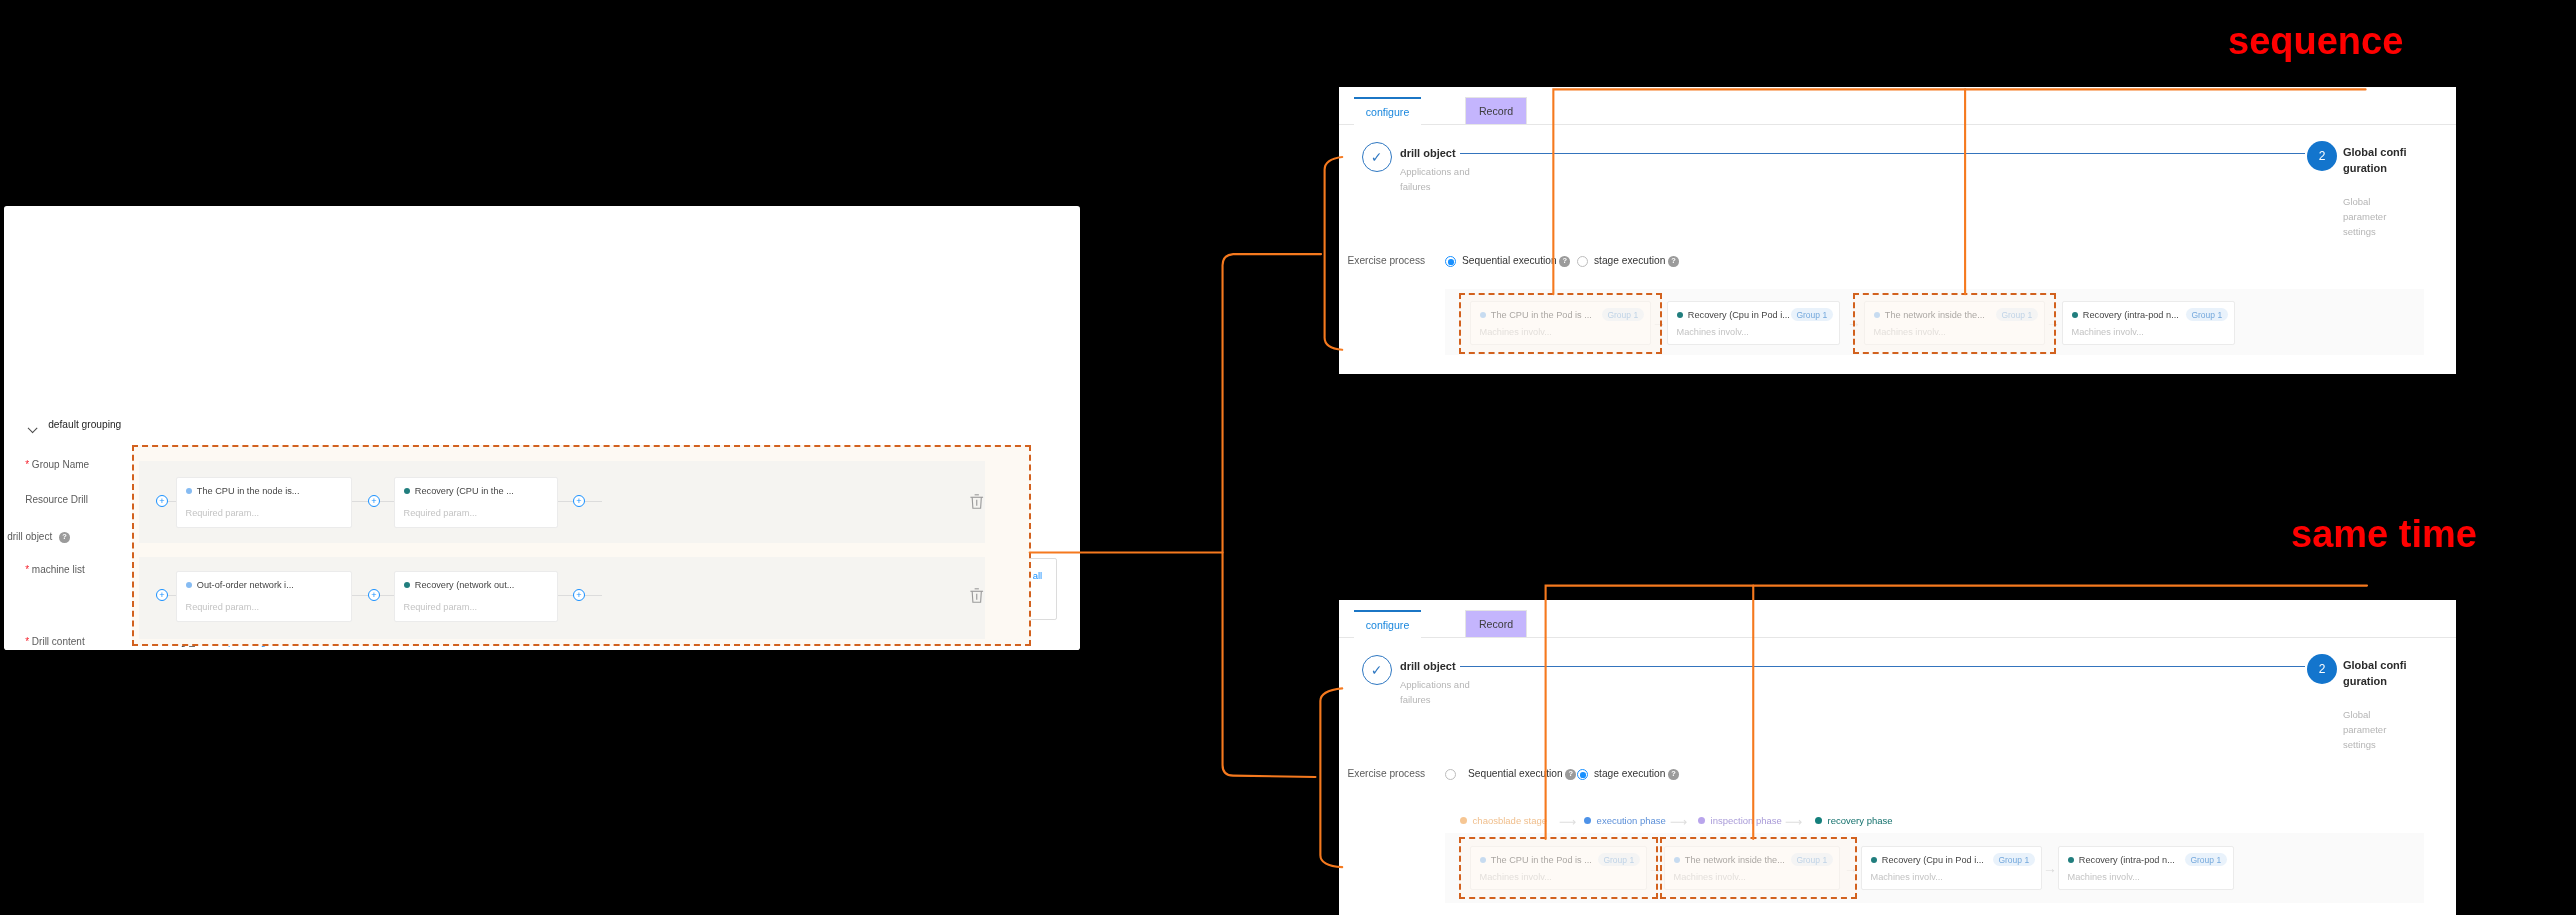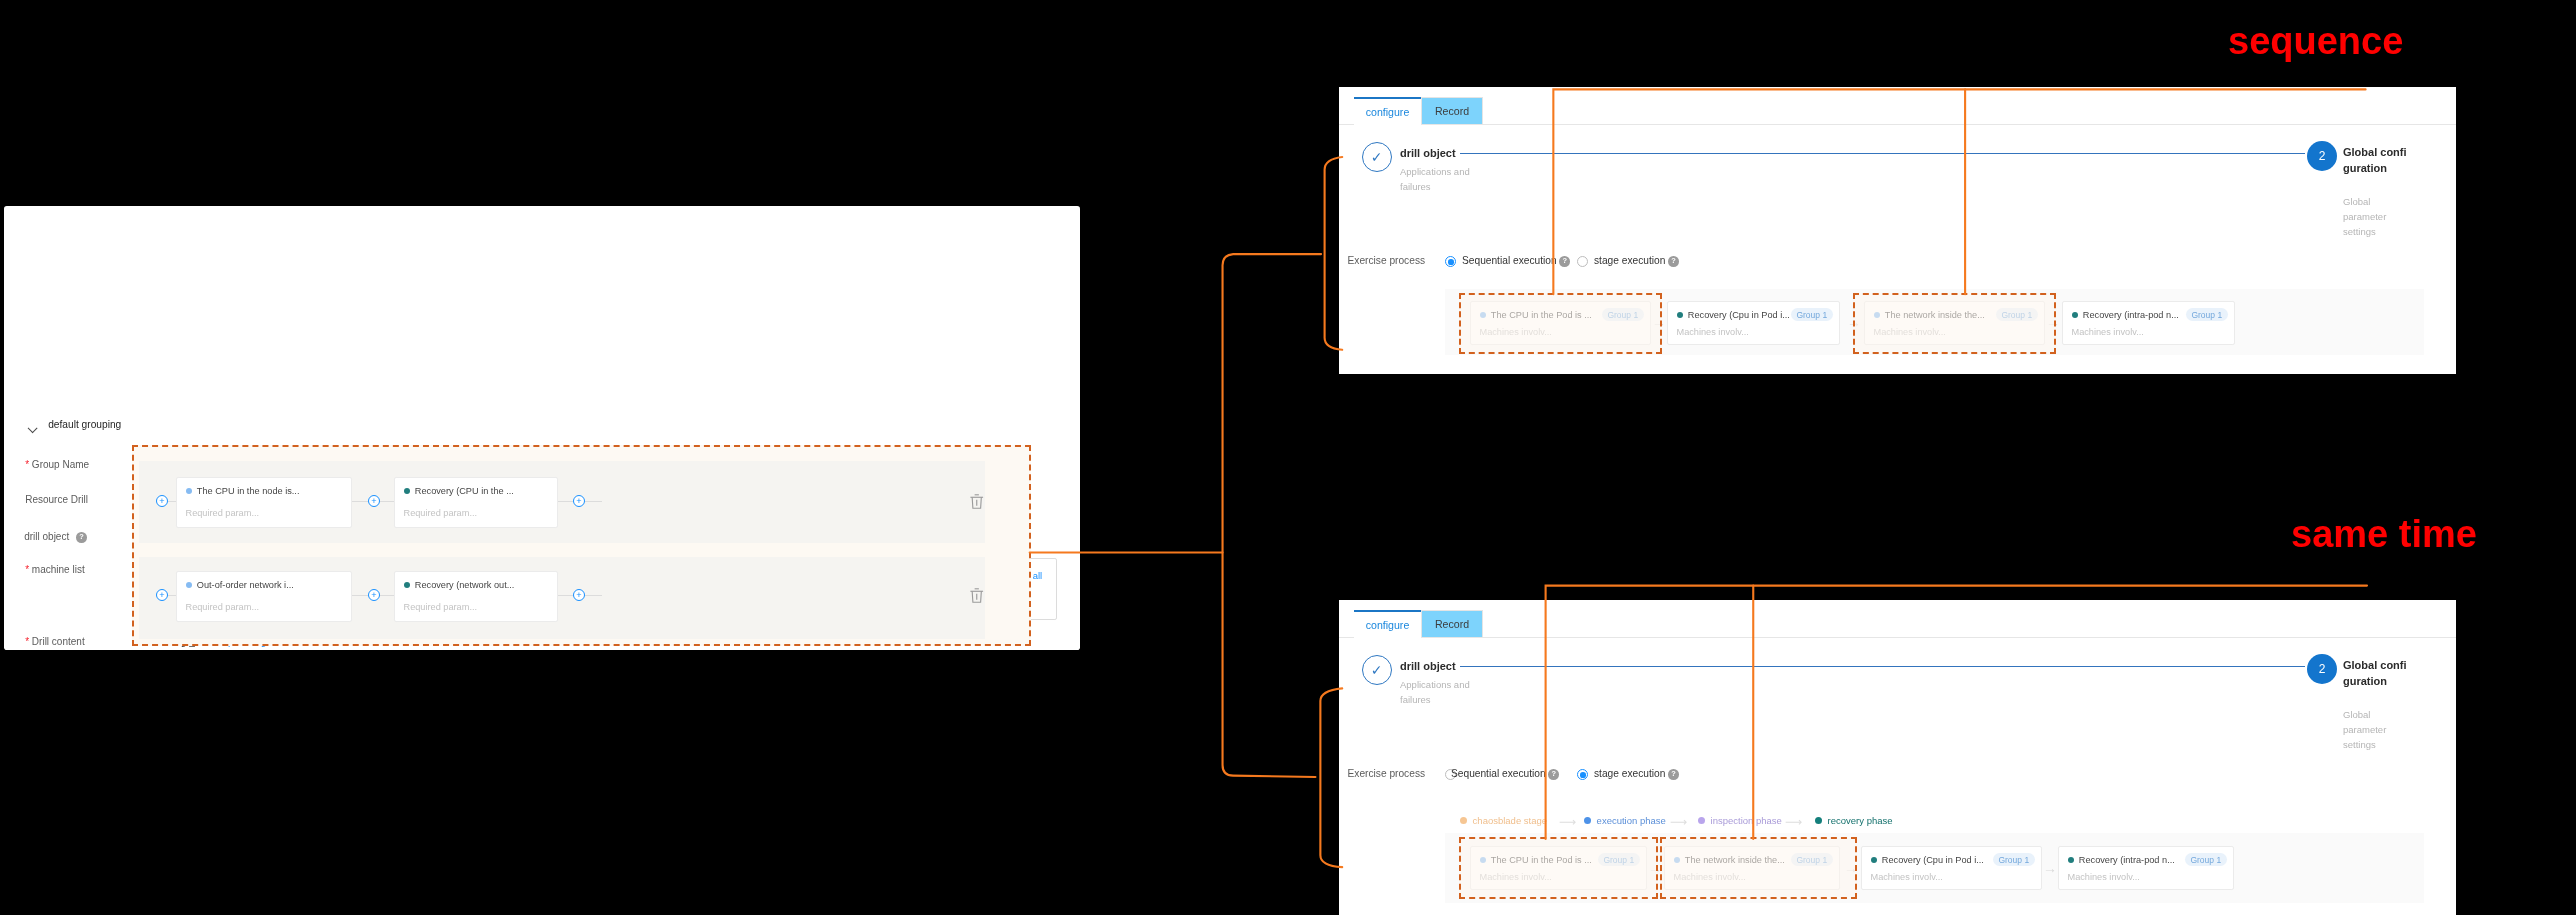--- a/index.html
+++ b/index.html
@@ -27,21 +27,21 @@
            display:flex;align-items:center;gap:5px;}
   .card .s{position:absolute;left:8.5px;font-size:9.2px;color:#c3c3c3;white-space:nowrap;}
   .dot{width:6.3px;height:6.3px;border-radius:50%;display:inline-block;flex:0 0 auto;}
   .dot.b{background:#86bbf2;}.dot.g{background:#217e7e;}
   .badge{position:absolute;right:6.3px;top:6.3px;background:#e9f2fb;color:#74a8dc;font-size:8.5px;
          padding:1.4px 5.6px;border-radius:7px;white-space:nowrap;}
   .dashedbox{position:absolute;border:2.1px dashed #d2611e;box-sizing:border-box;}
   
   .tab{position:absolute;top:10px;height:28px;box-sizing:border-box;text-align:center;font-size:10.6px;line-height:27px;}
   .tab.active{background:#fff;border-top:2.1px solid #1b76c5;color:#1a87dd;z-index:2;}
-  .tab.idle{background:#7dd3fc;border:0.7px solid #e4e4e4;color:#3c3c3c;}
+  .tab.idle{background:#c4b5fd;border:0.7px solid #e4e4e4;color:#3c3c3c;margin-left:44px;}
   .tabline{position:absolute;left:0;top:37px;width:100%;height:0.7px;background:#e6e6e6;}
   .stepcheck{position:absolute;width:30px;height:30px;border:1.4px solid #2f78c2;border-radius:50%;
              color:#2f78c2;font-size:14px;line-height:28px;text-align:center;box-sizing:border-box;}
   .stepnum{position:absolute;width:30px;height:30px;background:#1375cd;border-radius:50%;color:#fff;
            font-size:12px;line-height:30px;text-align:center;}
   .stepline{position:absolute;height:1.4px;background:#3474bd;}
   .steptitle{position:absolute;font-size:11px;font-weight:bold;color:#2b2b2b;line-height:1.45;word-break:break-all;}
   .stepsub{position:absolute;font-size:9.5px;color:#b5b5b5;line-height:1.6;}
   .strip{position:absolute;background:#fafafa;}
   .arrowr{position:absolute;color:#d9d9d9;font-size:14px;}
@@ -71,21 +71,21 @@
 
     <div class="lbl req" style="left:21px;top:253px;">Group Name</div>
     <input class="gname" style="left: 140px; top: 246px; width: 386px; height: 24px;" value="默认分组">
 
     <div class="lbl" style="left:21px;top:288px;">Resource Drill</div>
     <span class="radio sel" style="left:142px;top:289px;"></span>
     <div class="lbl" style="left:161px;top:288px;color:#333;">Kubernetes</div>
     <span class="radio" style="left:222px;top:289px;"></span>
     <div class="lbl" style="left:240px;top:288px;color:#333;">host</div>
 
-    <div class="lbl" style="left:20px;top:325px;">
+    <div class="lbl" style="left:3px;top:325px;">
       <span>drill object</span>
       <span class="help" style="margin-left:4.2px;">?</span>
     </div>
     <span class="radio" style="left:142px;top:325px;"></span>
     <div class="lbl" style="left:161px;top:325px;color:#333;">application</div>
     <div class="abs" style="left:213px;top:320px;background:#f1453d;color:#fff;font-size:8.8px;padding:2.8px 7px;border-radius:1.4px;">recommend</div>
     <span class="radio sel" style="left:299px;top:325px;"></span>
     <div class="lbl" style="left:318px;top:325px;color:#333;">non-application</div>
 
     <div class="lbl req" style="left:21px;top:358px;">machine list</div>
@@ -253,21 +253,21 @@
     <div class="stepcheck" style="left:22.5px;top:55px;">✓</div>
     <div class="steptitle" style="left:61px;top:59px;">drill object</div>
     <div class="stepline" style="left:121px;top:66px;width:845px;"></div>
     <div class="stepsub" style="left:61px;top:77px;width:79px;">Applications and failures</div>
     <div class="stepnum" style="left:968px;top:54px;">2</div>
     <div class="steptitle" style="left:1004px;top:58px;width:66px;">Global configuration</div>
     <div class="stepsub" style="left:1004px;top:107px;width:63px;">Global parameter settings</div>
 
     <div class="lbl" style="left:8.5px;top:168px;font-size:10.2px;">Exercise process</div>
     <span class="radio" style="left:106px;top:169px;"></span>
-    <div class="lbl" style="left:112px;top:168px;color:#333;font-size:10.2px;">
+    <div class="lbl" style="left:129px;top:168px;color:#333;font-size:10.2px;">
       <span>Sequential execution</span> <span class="help">?</span></div>
     <span class="radio sel" style="left:238px;top:169px;"></span>
     <div class="lbl" style="left:255px;top:168px;color:#333;font-size:10.2px;">
       <span>stage execution</span> <span class="help">?</span></div>
 
     <div class="phase" style="left:121px;top:215px;color:#f0bf8d;">
       <span class="pd" style="background:#f6c693;"></span>
       <span>chaosblade stage</span>
       </div>
     <div class="pharrow" style="left:220px;top:215px;">⟶</div>

